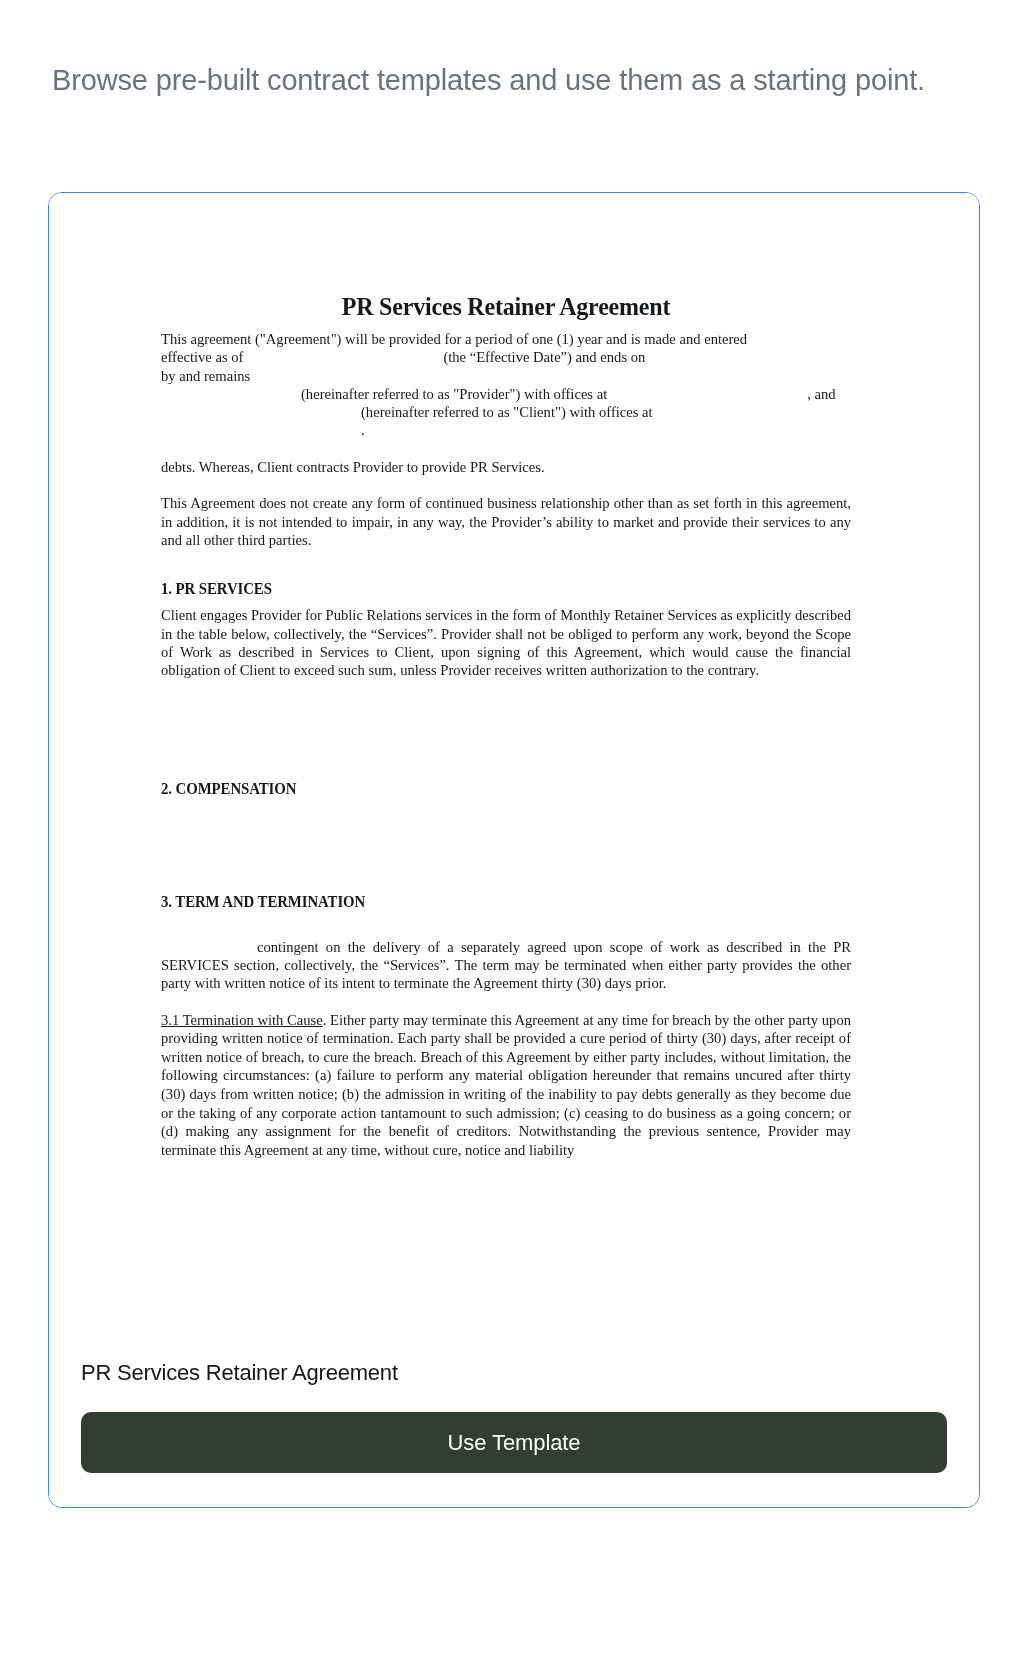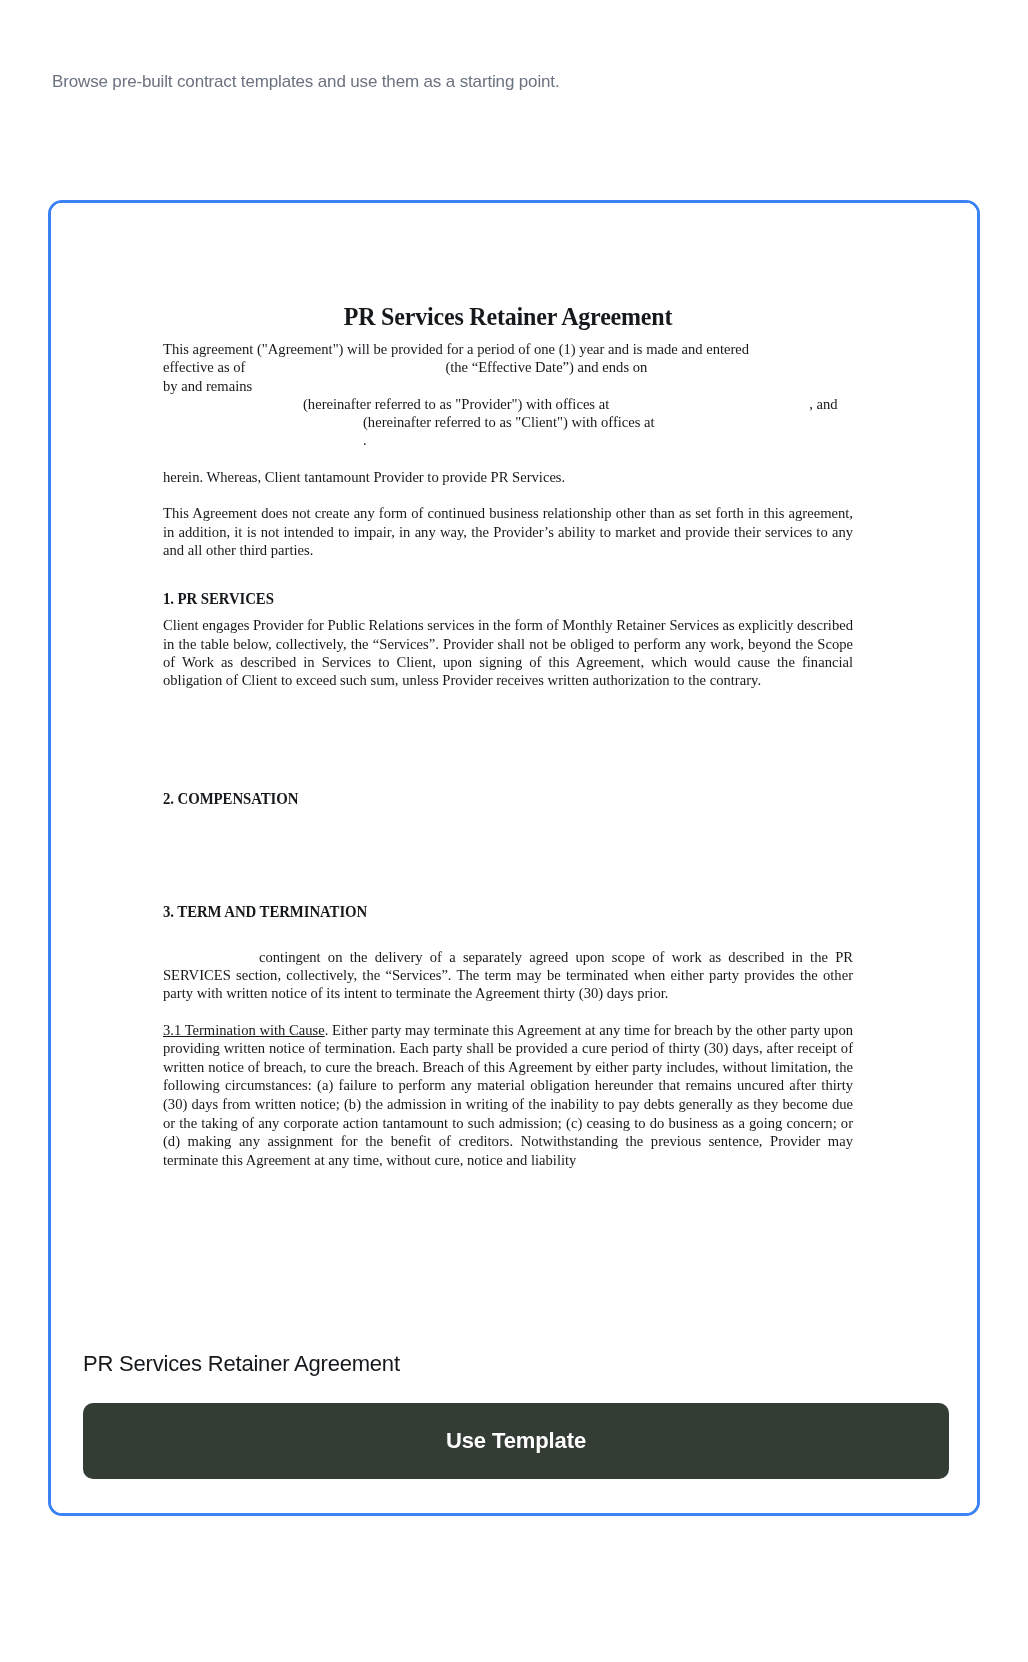--- a/index.html
+++ b/index.html
@@ -25,36 +25,36 @@
 
   .page-title {
     font-size: 44px;
     font-weight: 700;
     letter-spacing: -0.6px;
     color: #0b0d0e;
     line-height: 1.12;
   }
 
   .page-subtitle {
-    margin-top: 22px;
-    font-size: 17px;
+    margin-top: 14px;
+    font-size: 29px;
     font-weight: 400;
     color: #6b7280;
     letter-spacing: -0.15px;
   }
 
   
   .card {
     position: absolute;
     left: 48px;
-    top: 200px;
+    top: 192px;
     width: 932px;
     height: 1316px;
     background: #ffffff;
-    border: 3px solid #3b82f6;
+    border: 1px solid #3b82f6;
     border-radius: 14px;
     overflow: hidden;
   }
 
   
   .preview {
     position: absolute;
     left: 0;
     top: 0;
     width: 930px;
@@ -150,28 +150,28 @@
     font-size: 22px;
     font-weight: 400;
     color: #15181b;
     letter-spacing: -0.2px;
     padding: 0 0 26px 0;
   }
 
   .use-template-btn {
     display: block;
     width: 100%;
-    height: 76px;
+    height: 61px;
     border: none;
     border-radius: 10px;
     background: #333d33;
     color: #ffffff;
     font-family: "Liberation Sans", sans-serif;
     font-size: 22px;
-    font-weight: 700;
+    font-weight: 400;
     letter-spacing: -0.1px;
     cursor: pointer;
   }
 </style>
 </head>
 <body>
 
 <div class="page">
 
   <div class="page-header">
@@ -184,21 +184,21 @@
       <div class="doc">
 
         <div class="doc-title">PR Services Retainer Agreement</div>
 
         <p class="lead">
           <span>This agreement ("Agreement") will be provided for a period of one (1) year and is made and entered</span><br>
           <span>effective as of</span><span class="blank b-xl"></span><span>(the “Effective Date”) and ends on</span><span class="blank b-xl"></span><span>by and remains</span><br>
           <span class="blank b-lg"></span><span>(hereinafter referred to as "Provider") with offices at</span><span class="blank b-xl"></span><span>,   and</span><br>
           <span class="blank b-xl"></span><span>(hereinafter referred to as "Client") with offices at</span><span class="blank b-xl"></span><span>.</span><br>
           <br>
-          <span>herein. Whereas, Client tantamount Provider to provide PR Services.</span>
+          <span>debts. Whereas, Client contracts Provider to provide PR Services.</span>
         </p>
 
         <div class="gap-sm"></div>
 
         <p class="jus">This Agreement does not create any form of continued business relationship other than as set forth in this agreement, in addition, it is not intended to impair, in any way, the Provider’s ability to market and provide their services to any and all other third parties.</p>
 
         <div class="gap-md"></div>
 
         <h2 class="sec-heading">1. PR SERVICES</h2>
         <p class="jus">Client engages Provider for Public Relations services in the form of Monthly Retainer Services as explicitly described in the table below, collectively, the “Services”. Provider shall not be obliged to perform any work, beyond the Scope of Work as described in Services to Client, upon signing of this Agreement, which would cause the financial obligation of Client to exceed such sum, unless Provider receives written authorization to the contrary.</p>

